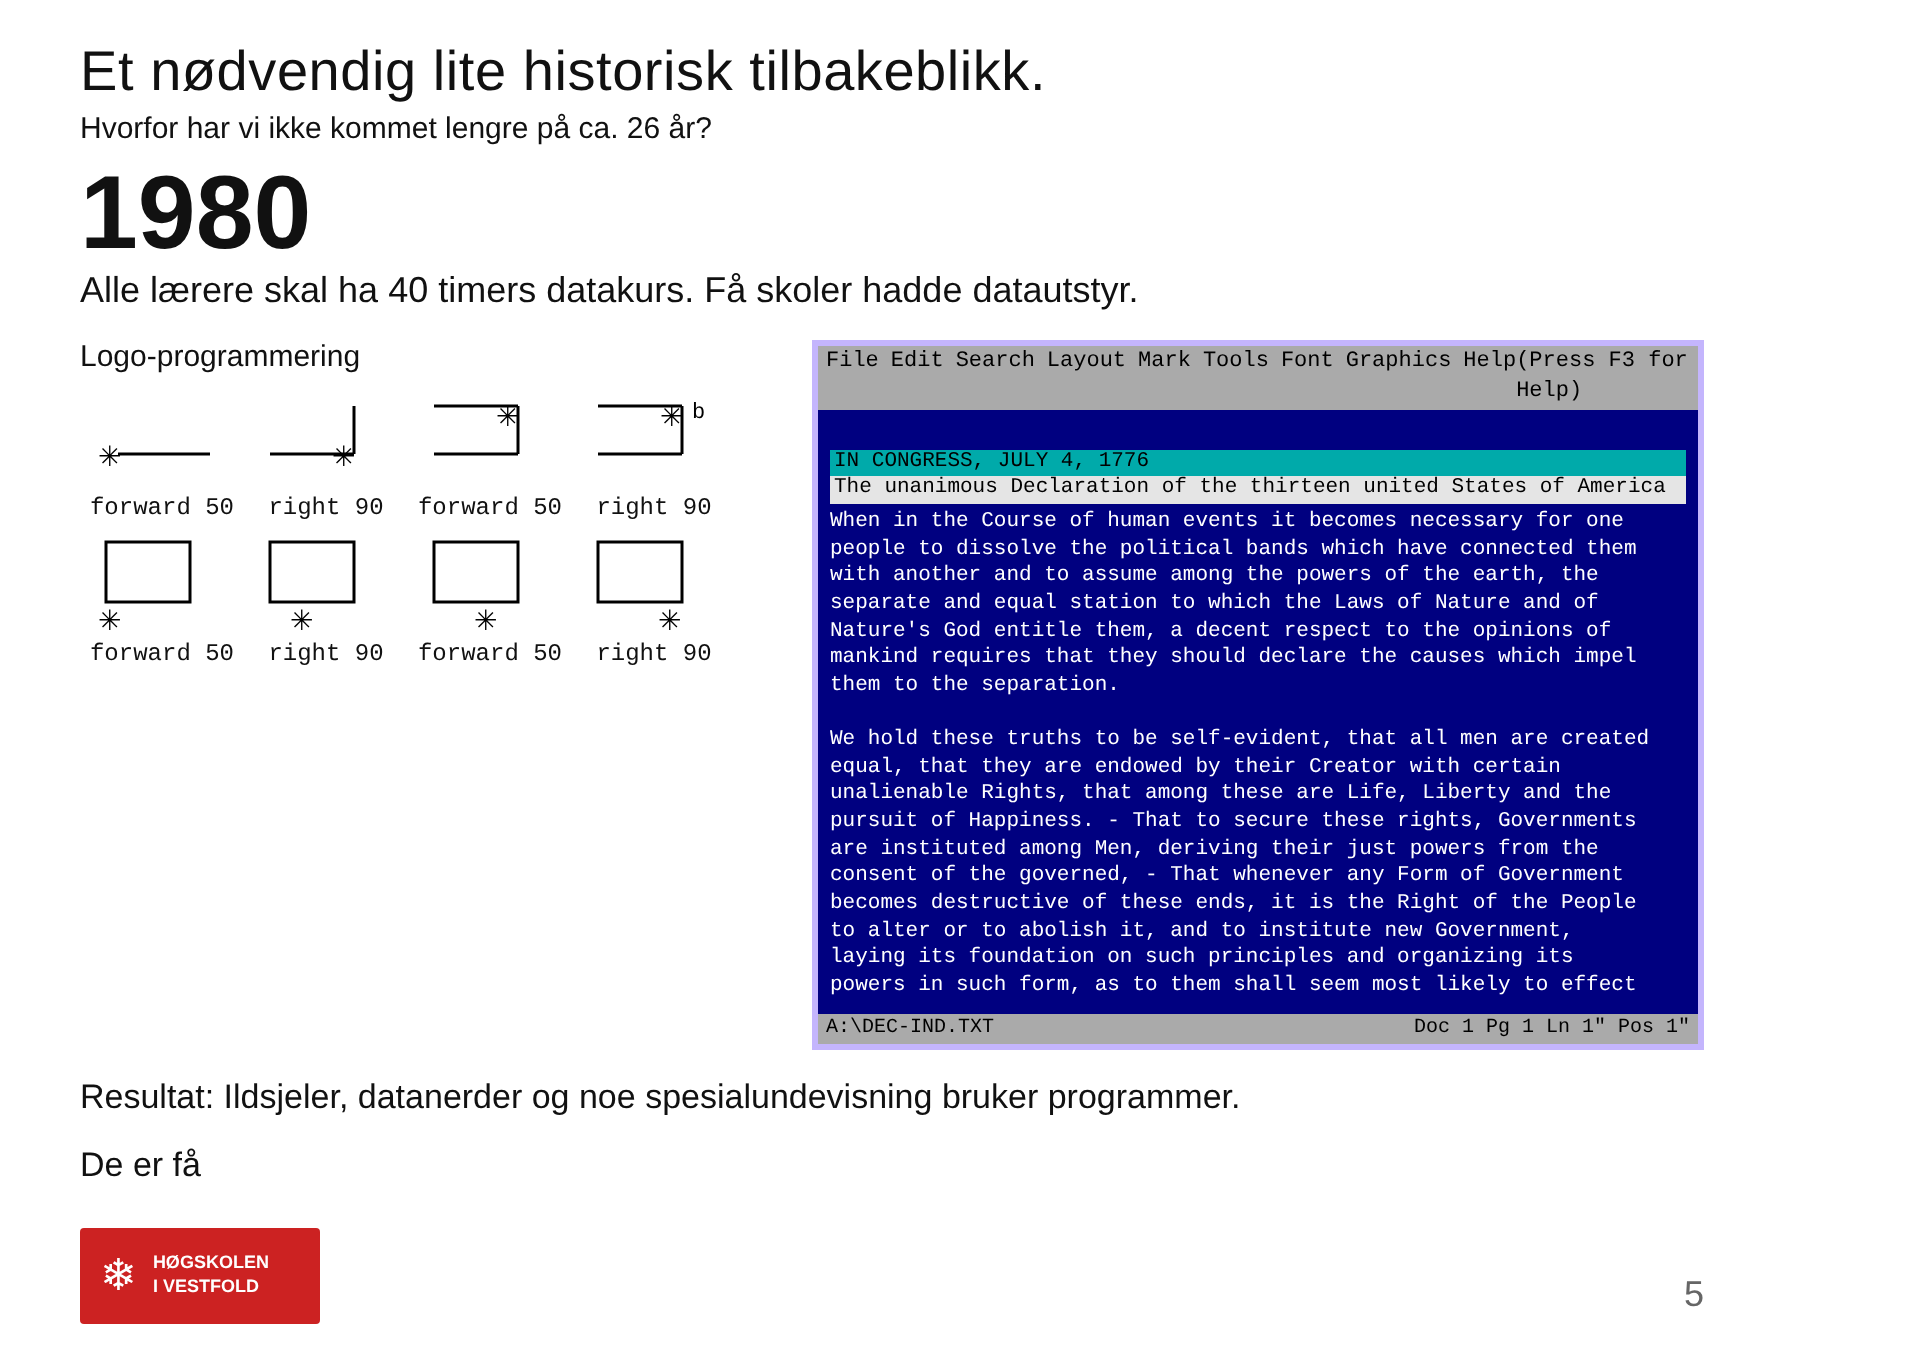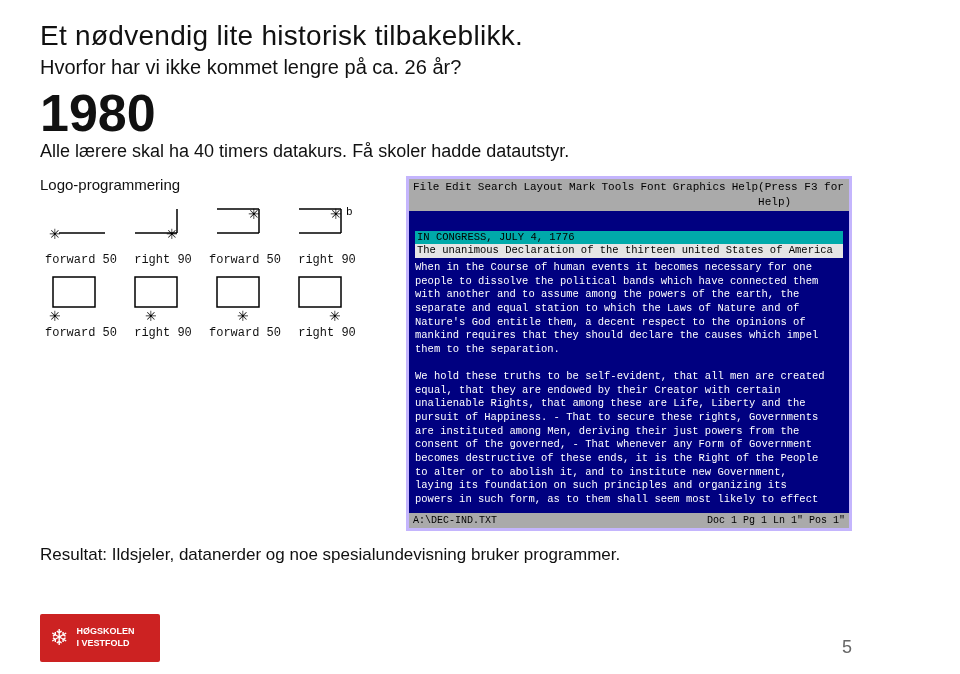--- a/index.html
+++ b/index.html
@@ -22,21 +22,21 @@
 
     .title-line {
       font-size: 28px;
       font-weight: normal;
       color: #111;
       margin-bottom: 4px;
       letter-spacing: 0.01em;
     }
 
     .subtitle-line {
-      font-size: 20px;
+      font-size: 15px;
       color: #111;
       margin-bottom: 8px;
     }
 
     .year-heading {
       font-size: 52px;
       font-weight: bold;
       color: #111;
       line-height: 1;
       margin-bottom: 2px;
@@ -329,20 +329,21 @@
       </div>
 
       <div class="wp-statusbar">
         <span>A:\DEC-IND.TXT</span>
         <span>Doc 1 Pg 1 Ln 1" Pos 1"</span>
       </div>
     </div>
   </div>
 
   <div class="result-text">Resultat: Ildsjeler, datanerder og noe spesialundevisning bruker programmer.</div>
+  <div class="result-text">De er  få</div>
 
   <div class="bottom-bar">
 
     <div class="logo-box">
       <div class="logo-snowflake">❄</div>
       <div class="logo-text">HØGSKOLEN<br>I VESTFOLD</div>
     </div>
   </div>
 
   <div class="page-number">5</div>

